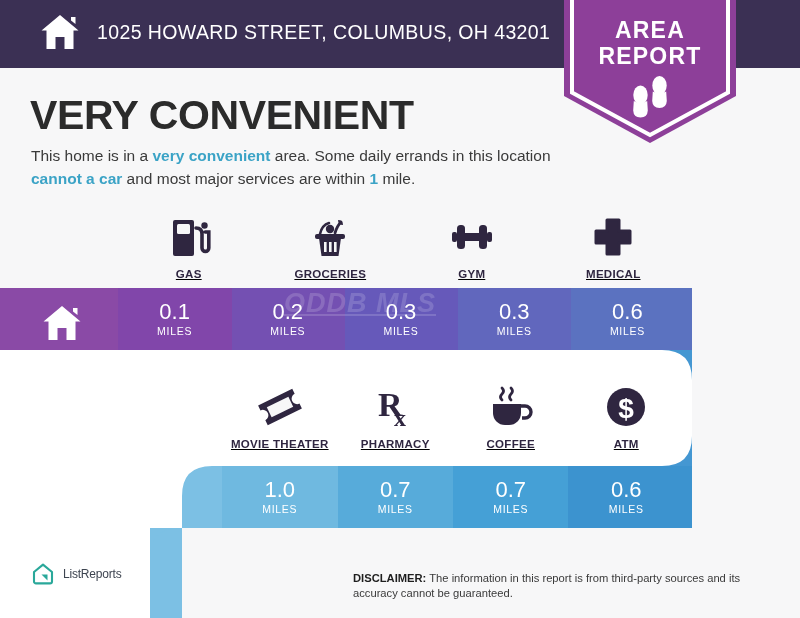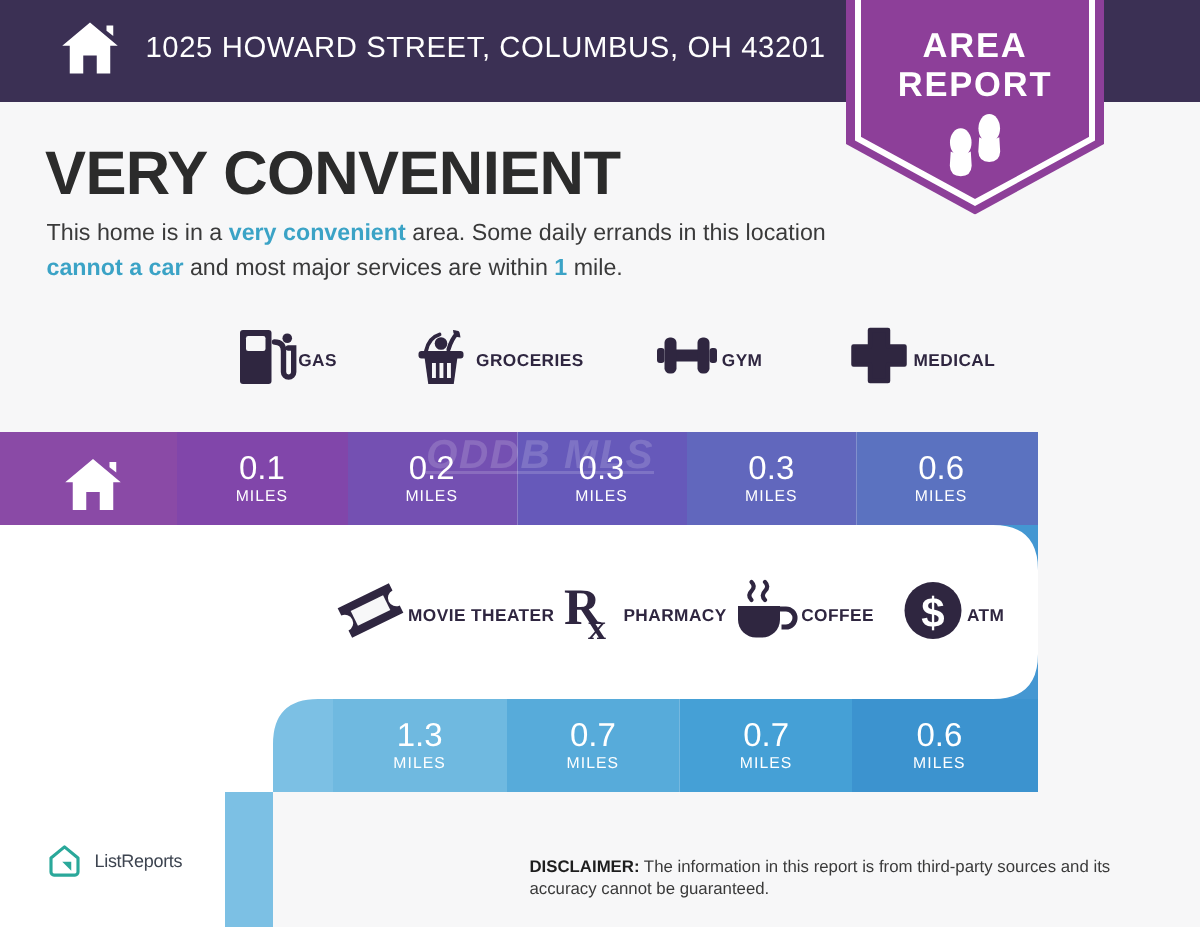--- a/index.html
+++ b/index.html
@@ -77,22 +77,22 @@
   
   .icon-row {
     position: absolute;
     display: flex;
     z-index: 3;
   }
   #icon-row-1 { left: 118px; top: 214px; width: 566px; }
   #icon-row-2 { left: 222px; top: 384px; width: 462px; }
   .icon-cell {
     flex: 1 1 0;
-    display: flex; flex-direction: row;
-    align-items: center; justify-content: center;
+    display: flex; flex-direction: column;
+    align-items: center; justify-content: space-between; text-decoration: underline;
   }
   .icon-glyph { height: 46px; display: flex; align-items: flex-end; }
   .icon-label {
     margin-top: 8px;
     font-size: 11.5px; font-weight: bold;
     color: #2f2640;
     letter-spacing: 0.3px;
     white-space: nowrap;
   }
 
@@ -365,21 +365,21 @@
           <circle cx="23" cy="23" r="19" fill="#2f2640"></circle>
           <text x="23" y="34" text-anchor="middle" font-family="'Liberation Sans', sans-serif" font-size="28" font-weight="bold" fill="#ffffff">$</text>
         </svg>
       </div>
       <div class="icon-label">ATM</div>
     </div>
   </div>
 
   <div class="dist-row" id="dist-row-2">
     <div class="dist-cell">
-      <div class="dist-value">1.3</div>
+      <div class="dist-value">1.0</div>
       <div class="dist-unit">MILES</div>
     </div>
     <div class="dist-cell">
       <div class="dist-value">0.7</div>
       <div class="dist-unit">MILES</div>
     </div>
     <div class="dist-cell">
       <div class="dist-value">0.7</div>
       <div class="dist-unit">MILES</div>
     </div>

